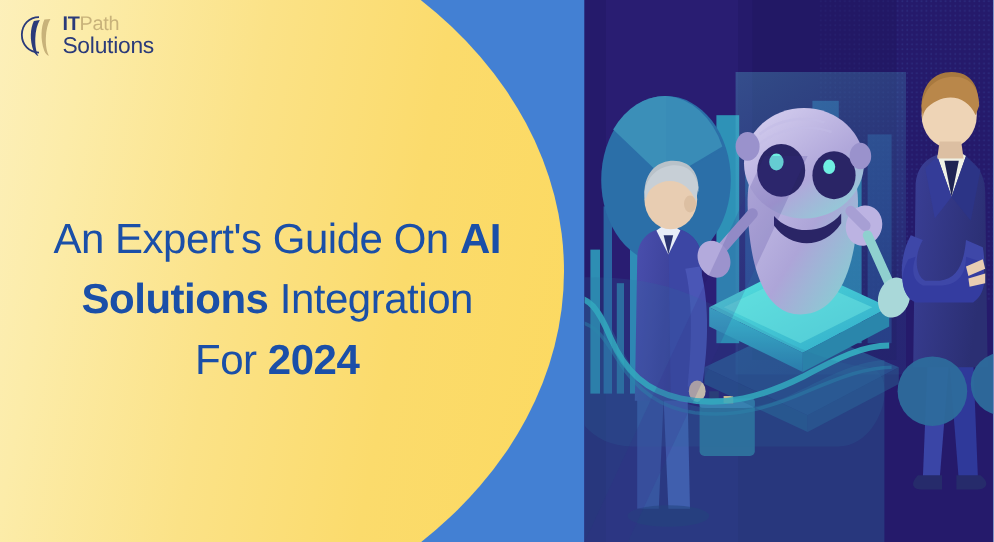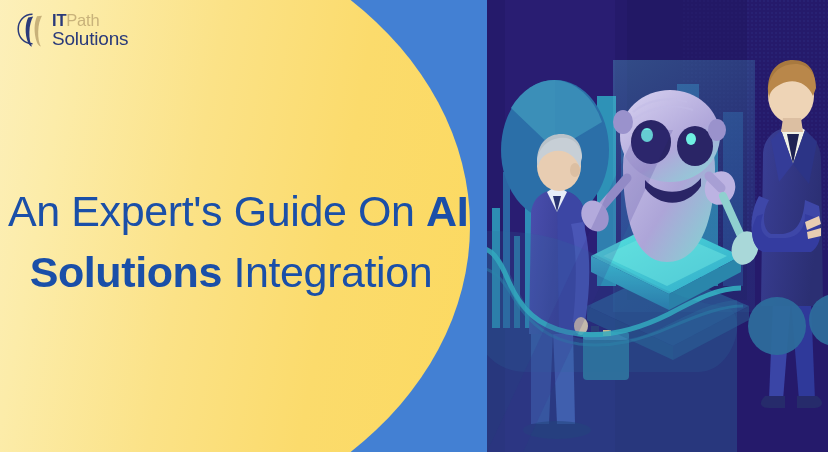--- a/index.html
+++ b/index.html
@@ -90,21 +90,21 @@
 
   
   .headline {
     position: absolute;
     left: 8px;
     top: 152px;
     width: 446px;
     text-align: center;
     z-index: 20;
     color: #1a4fa8;
-    font-size: 43px;
+    font-size: 35px;
     line-height: 1.43;
     letter-spacing: -0.4px;
     font-weight: 500;
   }
   .headline .ln { display: block; white-space: nowrap; }
   .headline b { font-weight: 800; }
 
   
   .illus {
     position: absolute;
@@ -143,20 +143,23 @@
     </div>
   </div>
 
   <h1 class="headline">
     <span class="ln">
       <span>An Expert's Guide On </span><b>AI</b>
     </span>
     <span class="ln">
       <b>Solutions</b><span> Integration</span>
     </span>
+    <span class="ln">
+      <span>For </span><b>2024</b>
+    </span>
   </h1>
 
   <div class="illus">
     <svg width="341" height="452" viewBox="0 0 341 452">
       <defs>
         <linearGradient id="gRobot" x1="0" y1="0" x2="1" y2="1">
           <stop offset="0%" stop-color="#cdc6ec"></stop>
           <stop offset="55%" stop-color="#ada5d8"></stop>
           <stop offset="100%" stop-color="#7fd8d2"></stop>
         </linearGradient>

